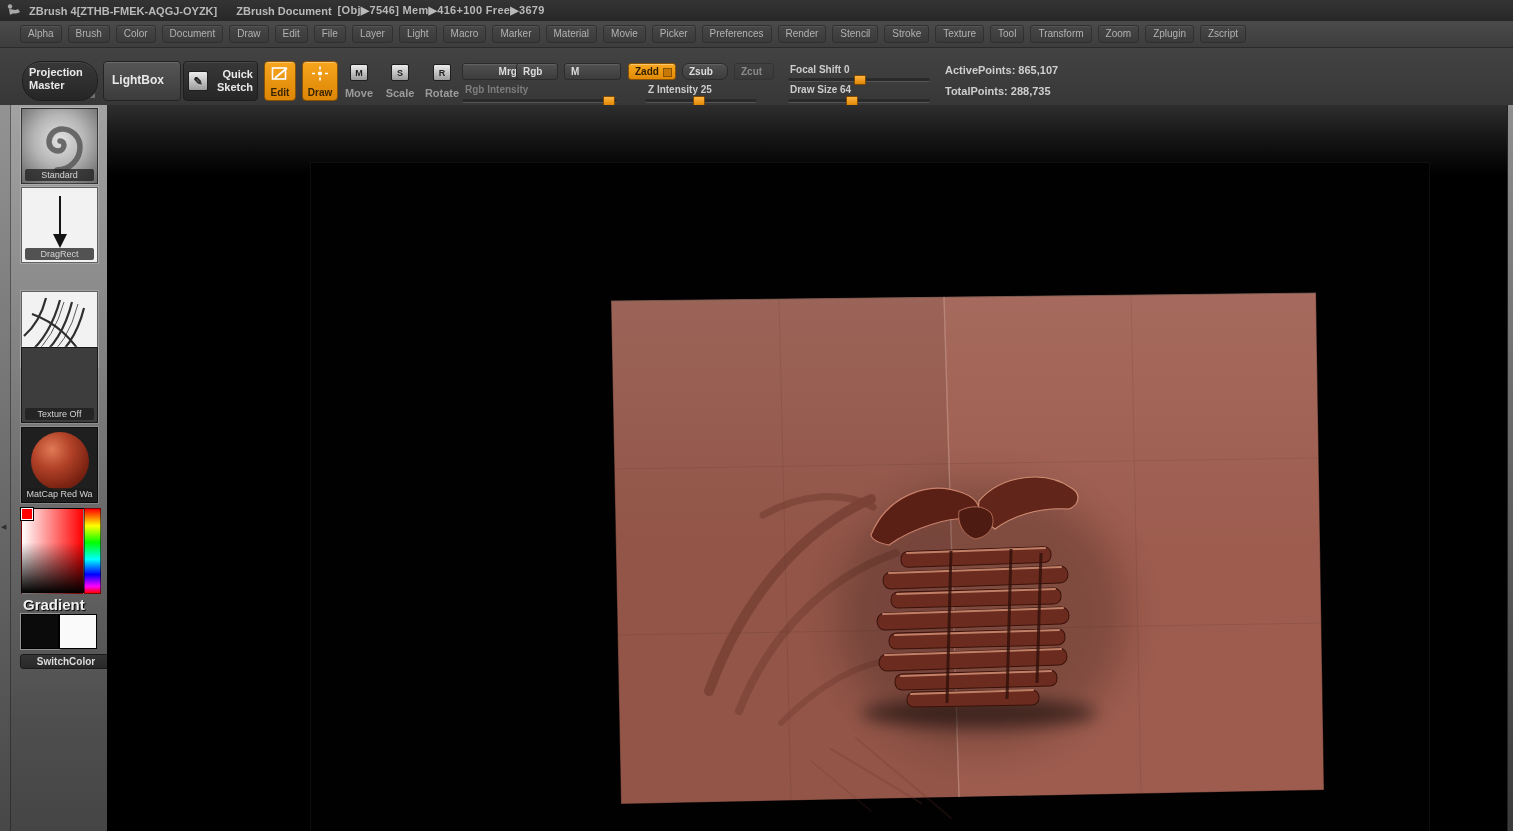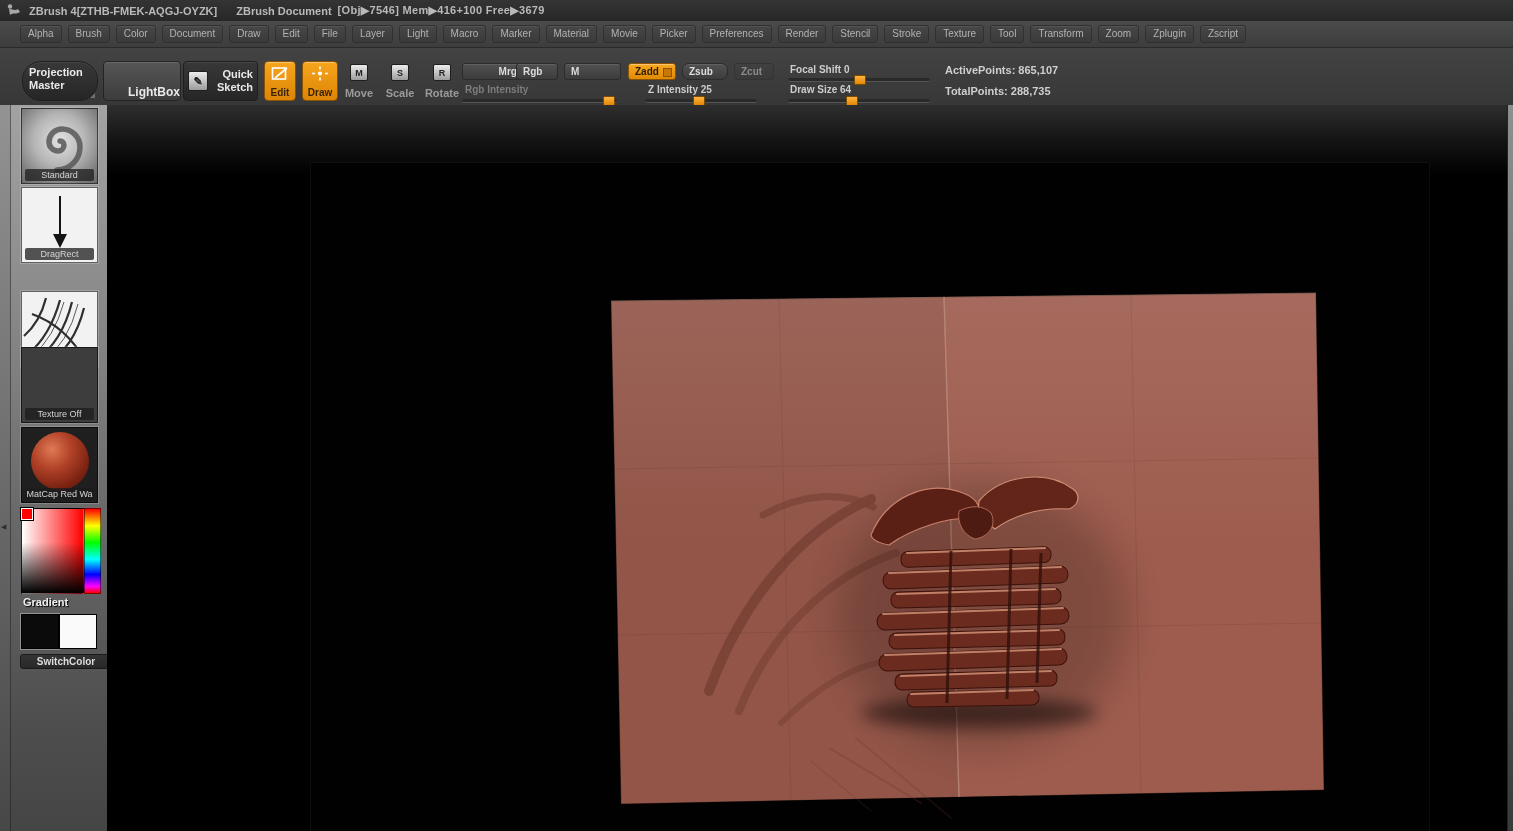--- a/index.html
+++ b/index.html
@@ -111,21 +111,21 @@
   }
   .picker-hue{
     position:absolute;left:84px;top:403px;width:15px;height:84px;border:1px solid rgba(0,0,0,.5);
     background:linear-gradient(#ff0000,#ffff00 20%,#00ff00 40%,#00ffff 60%,#0000ff 78%,#ff00ff 92%,#ff0000 100%);
   }
   .picker-current{
     position:absolute;left:21px;top:403px;width:10px;height:10px;
     background:#ff0000;border:1px solid #fff;box-shadow:0 0 0 1px #000;z-index:3;
   }
   .gradient-label{
-    position:absolute;left:23px;top:491px;font-size:11px;font-weight:bold;color:#f0f0f0;
+    position:absolute;left:23px;top:491px;font-size:15px;font-weight:bold;color:#f0f0f0;
     text-shadow:1px 1px 1px #000;cursor:pointer;
   }
   .swatch{position:absolute;top:509px;width:38px;height:35px;box-sizing:border-box;border:1px solid #000;}
   .swatch-black{left:21px;background:#0b0b0b;box-shadow:0 0 0 1px rgba(255,255,255,.35);}
   .swatch-white{left:59px;background:#fafafa;}
   .switchcolor-label{
     position:absolute;left:20px;top:549px;width:92px;height:15px;box-sizing:border-box;
     background:linear-gradient(#343434,#282828);border:1px solid #1a1a1a;border-radius:3px;
     color:#dcdcdc;font-size:10px;font-weight:bold;display:flex;align-items:center;justify-content:center;
     cursor:pointer;
@@ -189,21 +189,21 @@
   <span class="menu-item">Zscript</span>
 </div>
 
 <div class="toolbar">
 
   <div class="tb-big tb-dark" style="left:22px;width:76px;padding:4px 6px;border-radius:19px;">
     <span>Projection Master</span>
     <span class="pm-corner"></span>
   </div>
 
-  <div class="tb-big tb-light" style="left:103px;width:78px;display:flex;align-items:flex-end;padding-left:24px;font-size:12px;">
+  <div class="tb-big tb-light" style="left:103px;width:78px;display:flex;align-items:center;padding-left:8px;font-size:12px;">
     <span>LightBox</span>
   </div>
 
   <div class="tb-big tb-dark" style="left:183px;width:75px;display:flex;align-items:center;gap:4px;padding:0 4px;">
     <span class="mini-icon" style="width:18px;height:18px;font-size:11px;">✎</span>
     <span style="text-align:right;flex:1;">Quick Sketch</span>
   </div>
 
   <div class="tb-big tb-orange" style="left:264px;width:32px;">
     <svg width="18" height="15" viewBox="0 0 18 15">

